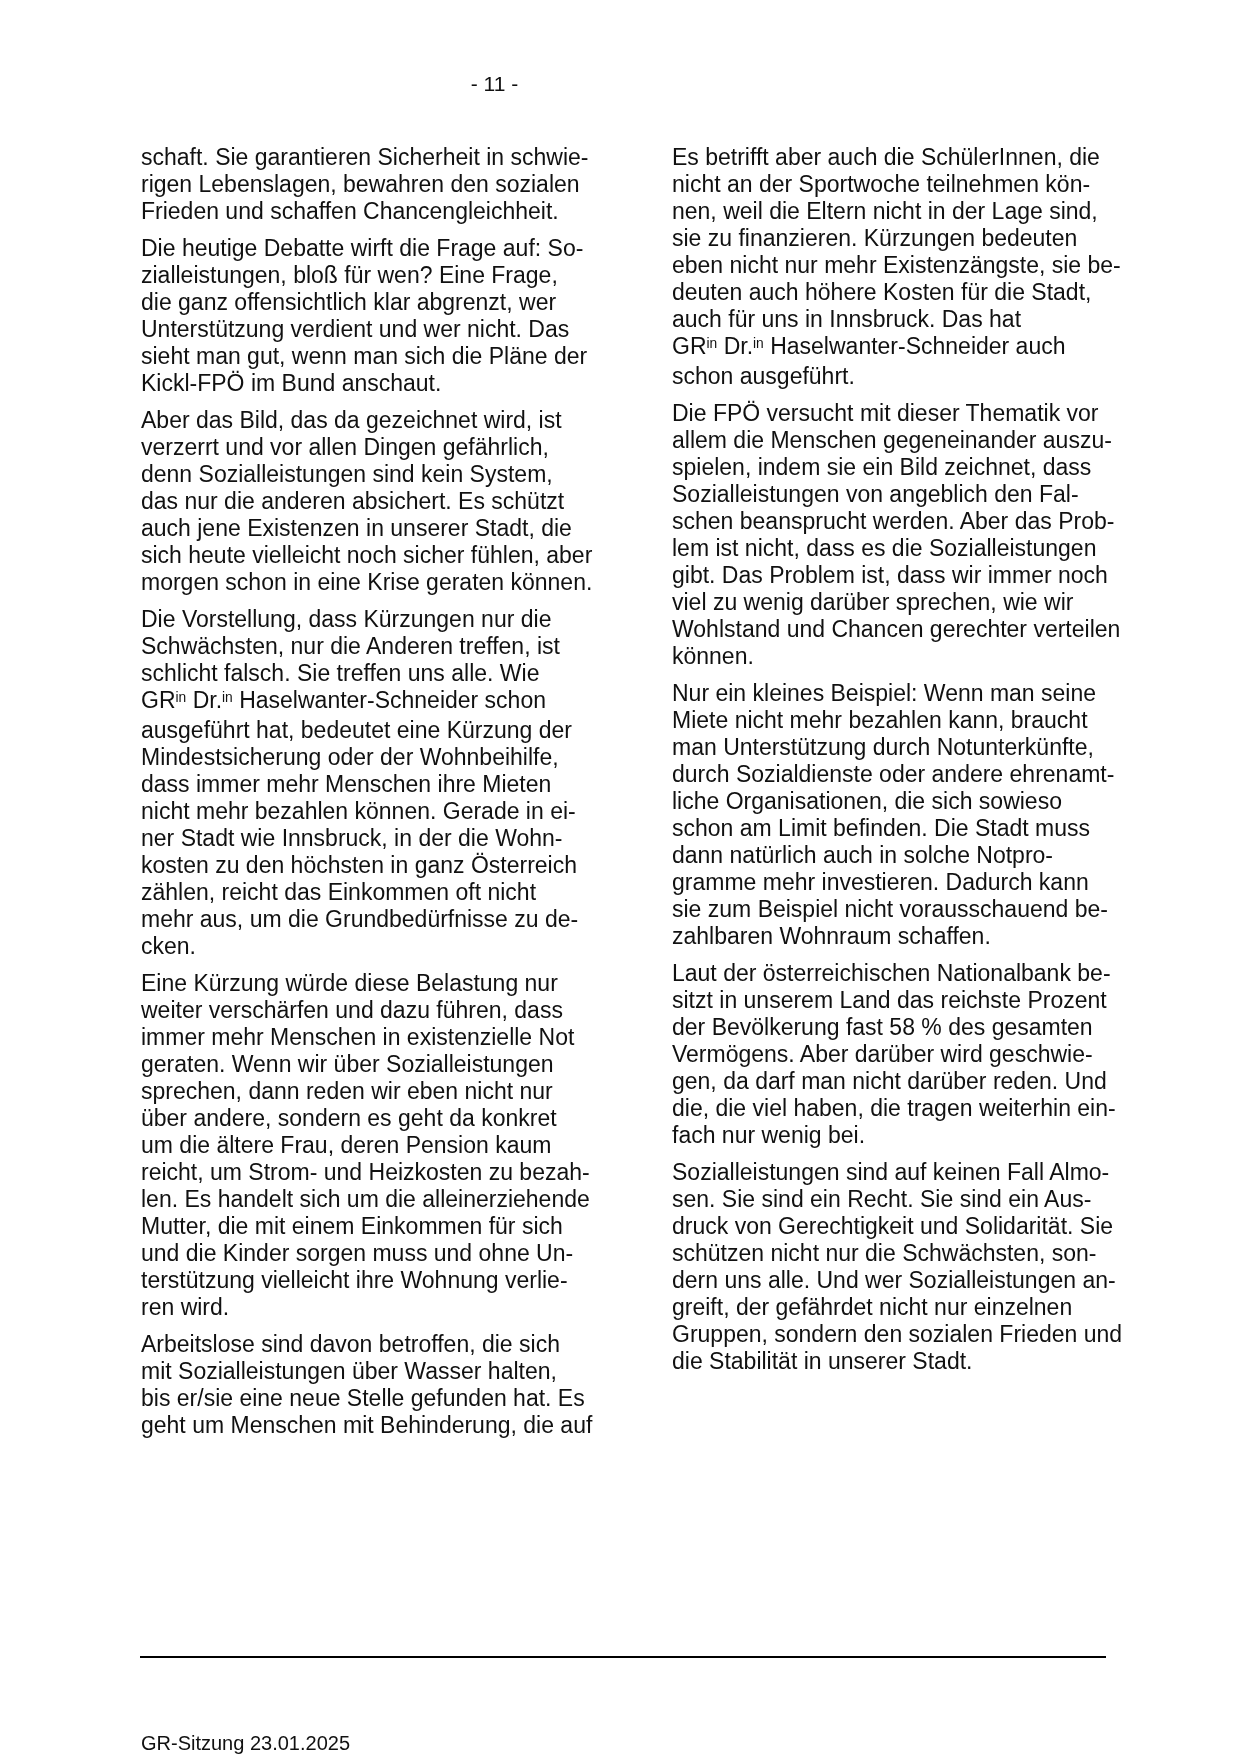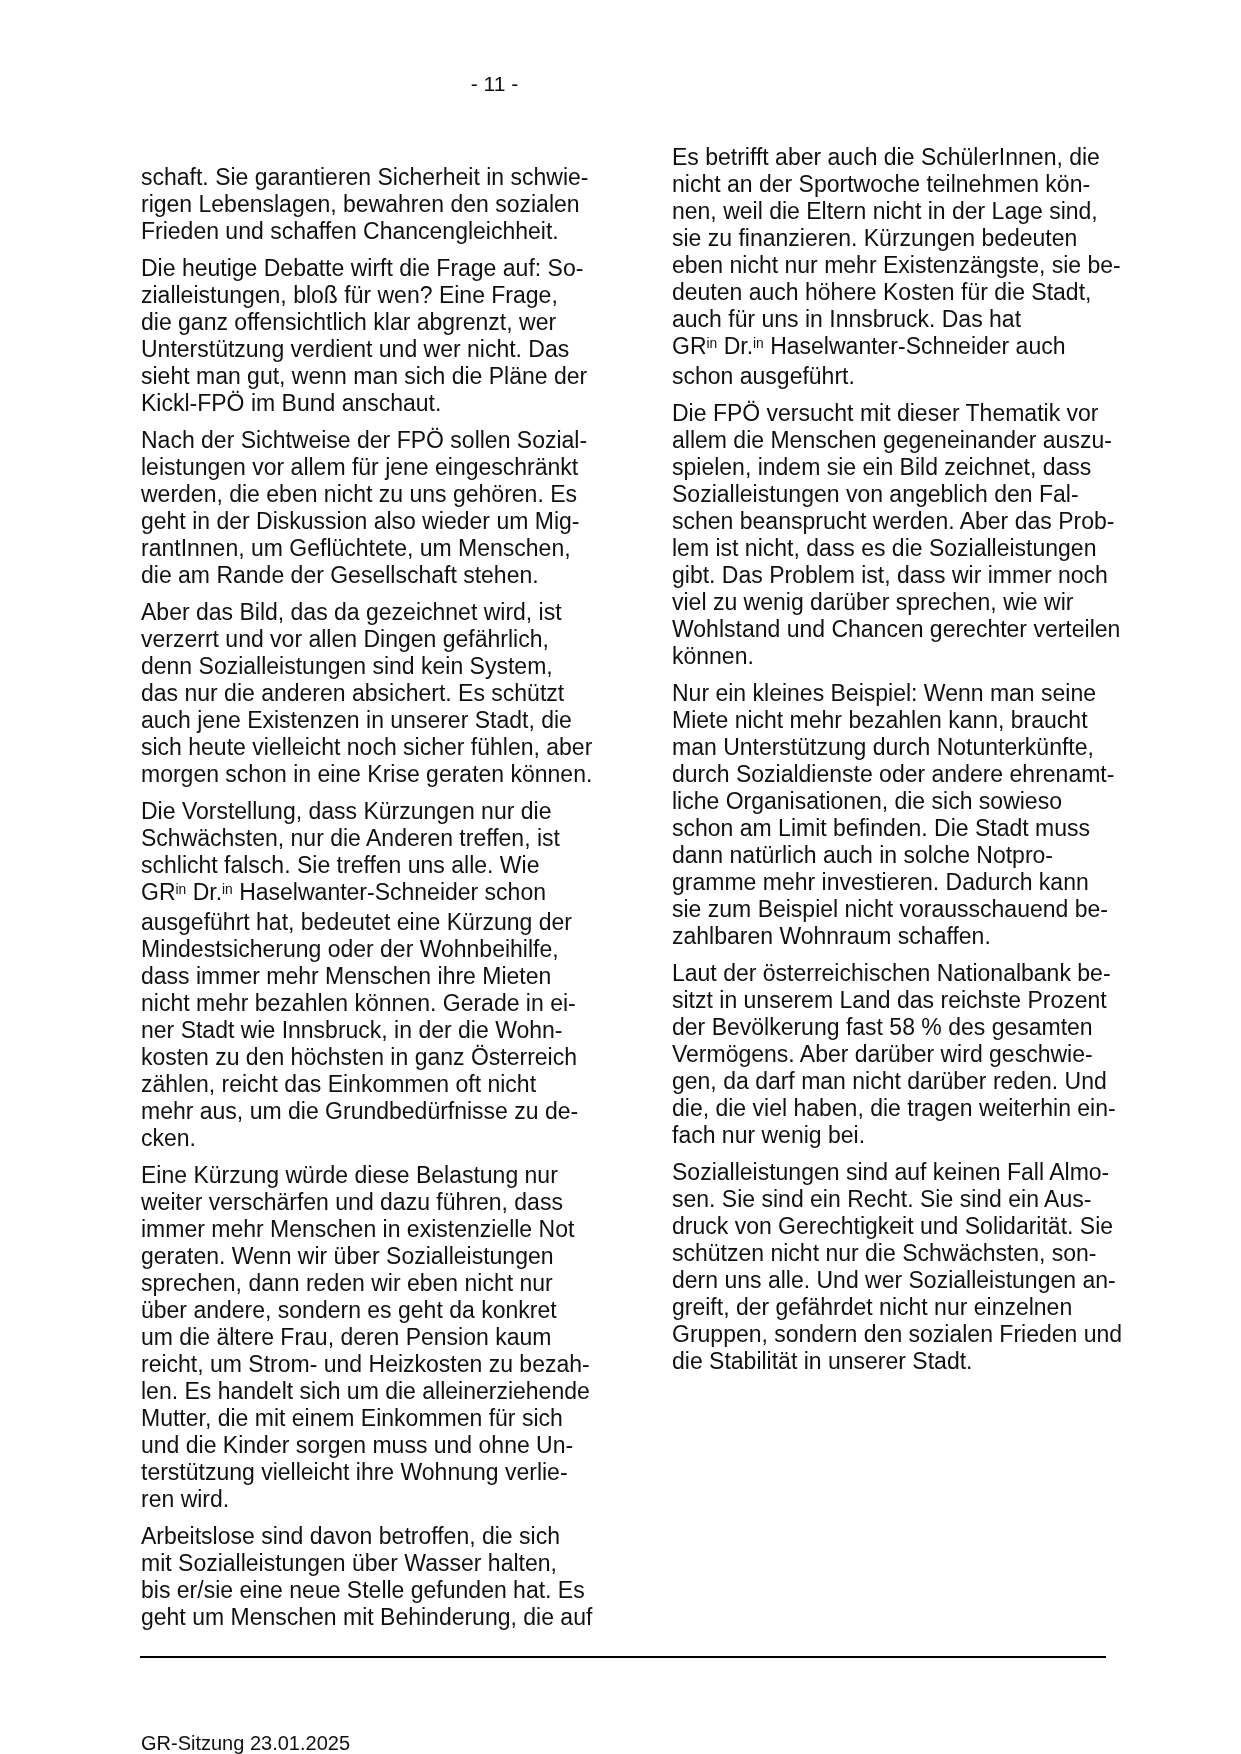--- a/index.html
+++ b/index.html
@@ -18,21 +18,21 @@
     left: 0;
     width: 989px;
     text-align: center;
     font-size: 21px;
     line-height: 24px;
   }
   .col {
     position: absolute;
     top: 144px;
   }
-  .col-left  { left: 141px; width: 465px; margin-top: 20px; }
+  .col-left  { left: 141px; width: 465px; }
   .col-right { left: 672px; width: 460px; }
   .col p {
     margin: 0 0 10px 0;
     font-size: 23px;
     line-height: 27px;
     white-space: pre;
     letter-spacing: 0;
   }
   .col p sup {
     font-size: 0.6em;
@@ -64,26 +64,20 @@
 <div class="col col-left">
   <p>schaft. Sie garantieren Sicherheit in schwie-
 rigen Lebenslagen, bewahren den sozialen
 Frieden und schaffen Chancengleichheit.</p>
   <p>Die heutige Debatte wirft die Frage auf: So-
 zialleistungen, bloß für wen? Eine Frage,
 die ganz offensichtlich klar abgrenzt, wer
 Unterstützung verdient und wer nicht. Das
 sieht man gut, wenn man sich die Pläne der
 Kickl-FPÖ im Bund anschaut.</p>
-  <p>Nach der Sichtweise der FPÖ sollen Sozial-
-leistungen vor allem für jene eingeschränkt
-werden, die eben nicht zu uns gehören. Es
-geht in der Diskussion also wieder um Mig-
-rantInnen, um Geflüchtete, um Menschen,
-die am Rande der Gesellschaft stehen.</p>
   <p>Aber das Bild, das da gezeichnet wird, ist
 verzerrt und vor allen Dingen gefährlich,
 denn Sozialleistungen sind kein System,
 das nur die anderen absichert. Es schützt
 auch jene Existenzen in unserer Stadt, die
 sich heute vielleicht noch sicher fühlen, aber
 morgen schon in eine Krise geraten können.</p>
   <p>Die Vorstellung, dass Kürzungen nur die
 Schwächsten, nur die Anderen treffen, ist
 schlicht falsch. Sie treffen uns alle. Wie

